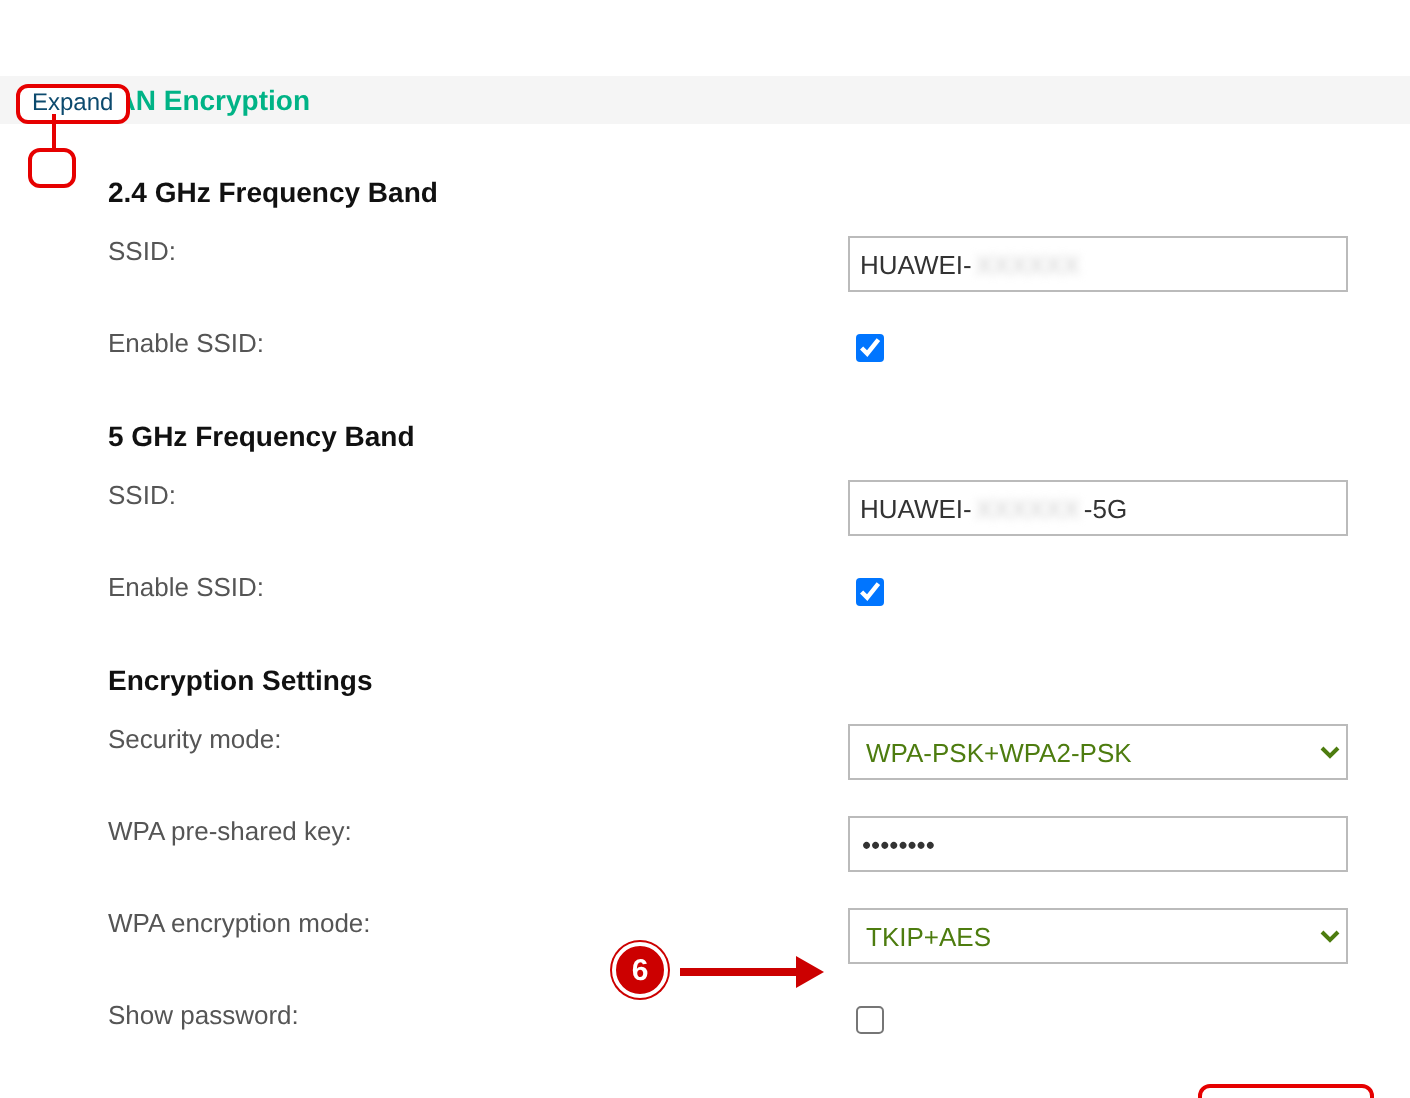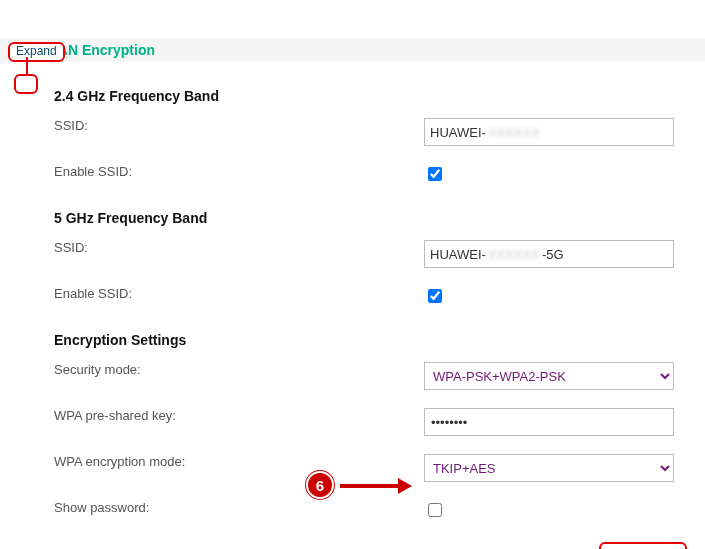--- a/index.html
+++ b/index.html
@@ -115,21 +115,21 @@
     filter: blur(2px);
     margin: 0 2px;
   }
   .sel {
     width: 250px;
     height: 28px;
     border: 1px solid #bbb;
     padding: 3px 4px;
     font-size: 13px;
     background: #fff;
-    color: #701a75;
+    color: #4d7c0f;
   }
   .chk {
     width: 14px; height: 14px;
   }
   .step-badge {
     position: absolute;
     width: 28px; height: 28px;
     background: #cc0000;
     border: 2px solid #fff;
     box-shadow: 0 0 0 1px #cc0000;

